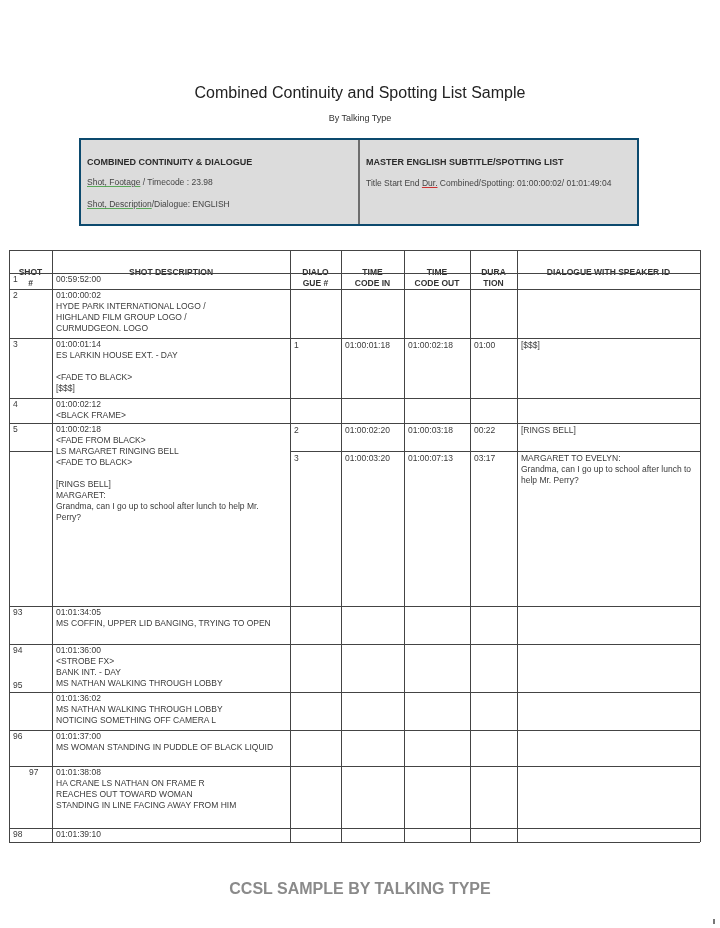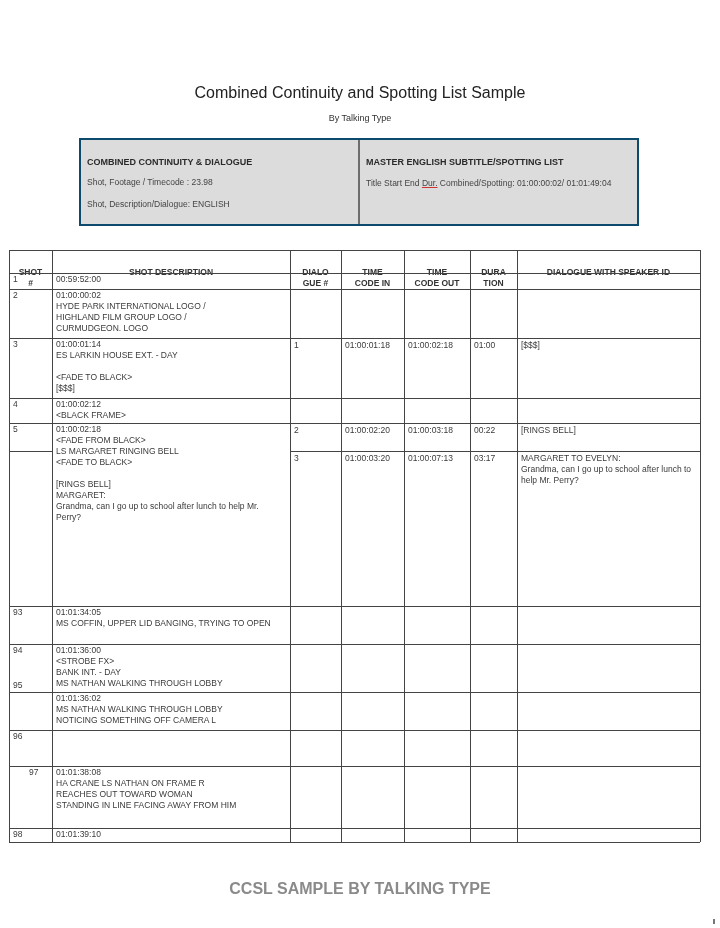--- a/index.html
+++ b/index.html
@@ -10,21 +10,21 @@
   .subtitle { position: absolute; left: 0; width: 720px; top: 113px; text-align: center;
               font-size: 9px; color: #333; }
   .infobox { position: absolute; left: 79px; top: 138px; width: 560px; height: 88px;
              background: #dcdcdc; border: 2px solid #0c4a6e; box-sizing: border-box; display: flex; }
   .infobox .half { position: relative; box-sizing: border-box; padding: 17px 6px 0 6px; }
   .infobox .left { width: 279px; border-right: 2px solid #6e6e6e; }
   .infobox .right { flex: 1; }
   .infobox .hdr { font-size: 9px; font-weight: bold; color: #2a2a2a; margin-bottom: 10px; }
   .infobox .line { font-size: 8.5px; color: #444; margin-bottom: 11px; line-height: 11px; }
   .infobox .right .line { line-height: 12px; }
-  .u-green { text-decoration-color: #5aa85a; }
+  .u-green { text-decoration: underline; text-decoration-color: #5aa85a; }
   .u-red { text-decoration: underline; text-decoration-color: #cc3333; }
 
   .grid { position: absolute; left: 9px; top: 250px; width: 691px; height: 592px; }
   .vline { position: absolute; top: 0; width: 0; border-left: 1.6px solid #444; }
   .hline { position: absolute; height: 0; border-top: 1.6px solid #444; }
   .cell { position: absolute; font-size: 8.5px; line-height: 11px; color: #3a3a3a;
           padding: 0 4px; box-sizing: border-box; white-space: pre-line; }
   .th { position: absolute; font-size: 8.5px; line-height: 11px; font-weight: bold;
         color: #333; text-align: center; box-sizing: border-box; margin-top: 16px; }
   .footer { position: absolute; left: 0; width: 720px; top: 880px; text-align: center;
@@ -117,20 +117,22 @@
     <div class="cell" style="left: 0px; width: 43px; top: 395px;">94</div>
     <div class="cell" style="left: 43px; width: 238px; top: 395px;">01:01:36:00
 &lt;STROBE FX&gt;
 BANK INT. - DAY
 MS NATHAN WALKING THROUGH LOBBY</div>
     <div class="cell" style="left: 0px; width: 43px; top: 430px;">95</div>
     <div class="cell" style="left: 43px; width: 238px; top: 443px;">01:01:36:02
 MS NATHAN WALKING THROUGH LOBBY
 NOTICING SOMETHING OFF CAMERA L</div>
     <div class="cell" style="left: 0px; width: 43px; top: 481px;">96</div>
+    <div class="cell" style="left: 43px; width: 238px; top: 481px;">01:01:37:00
+MS WOMAN STANDING IN PUDDLE OF BLACK LIQUID</div>
     <div class="cell" style="left: 16px; width: 43px; top: 517px;">97</div>
     <div class="cell" style="left: 43px; width: 238px; top: 517px;">01:01:38:08
 HA CRANE LS NATHAN ON FRAME R
 REACHES OUT TOWARD WOMAN
 STANDING IN LINE FACING AWAY FROM HIM</div>
     <div class="cell" style="left: 0px; width: 43px; top: 579px;">98</div>
     <div class="cell" style="left: 43px; width: 238px; top: 579px;">01:01:39:10</div>
     <div class="cell" style="left: 281px; width: 51px; top: 90px; word-break: normal;">1</div>
     <div class="cell" style="left: 332px; width: 63px; top: 90px; word-break: break-all;">01:00:01:18</div>
     <div class="cell" style="left: 395px; width: 66px; top: 90px; word-break: break-all;">01:00:02:18</div>

